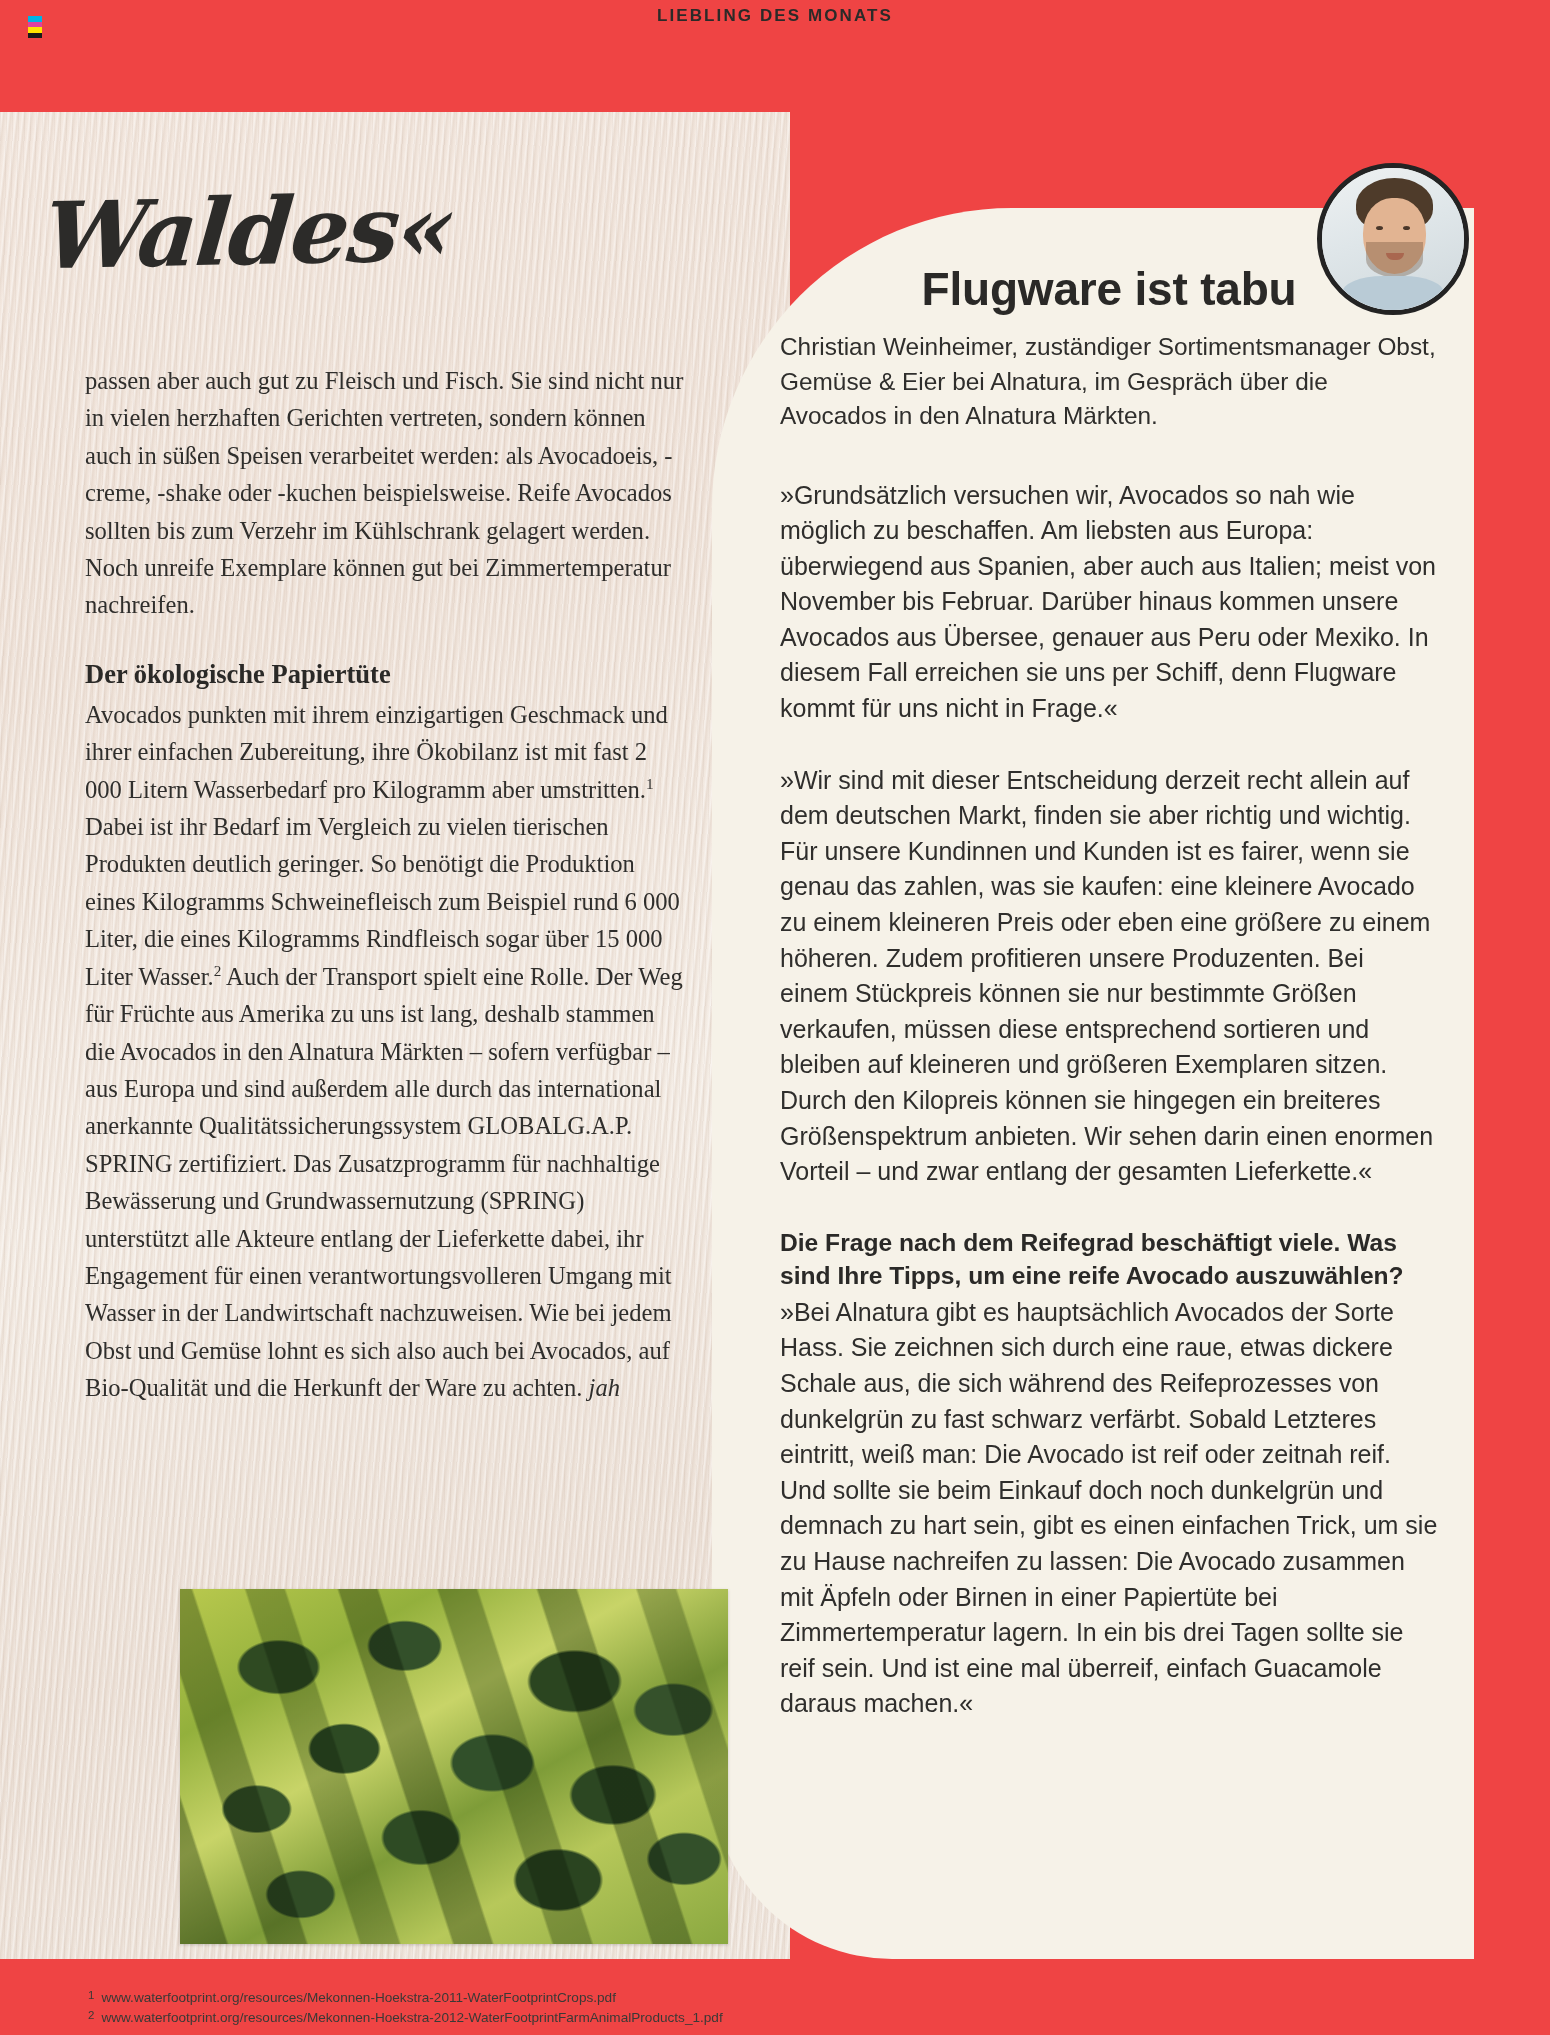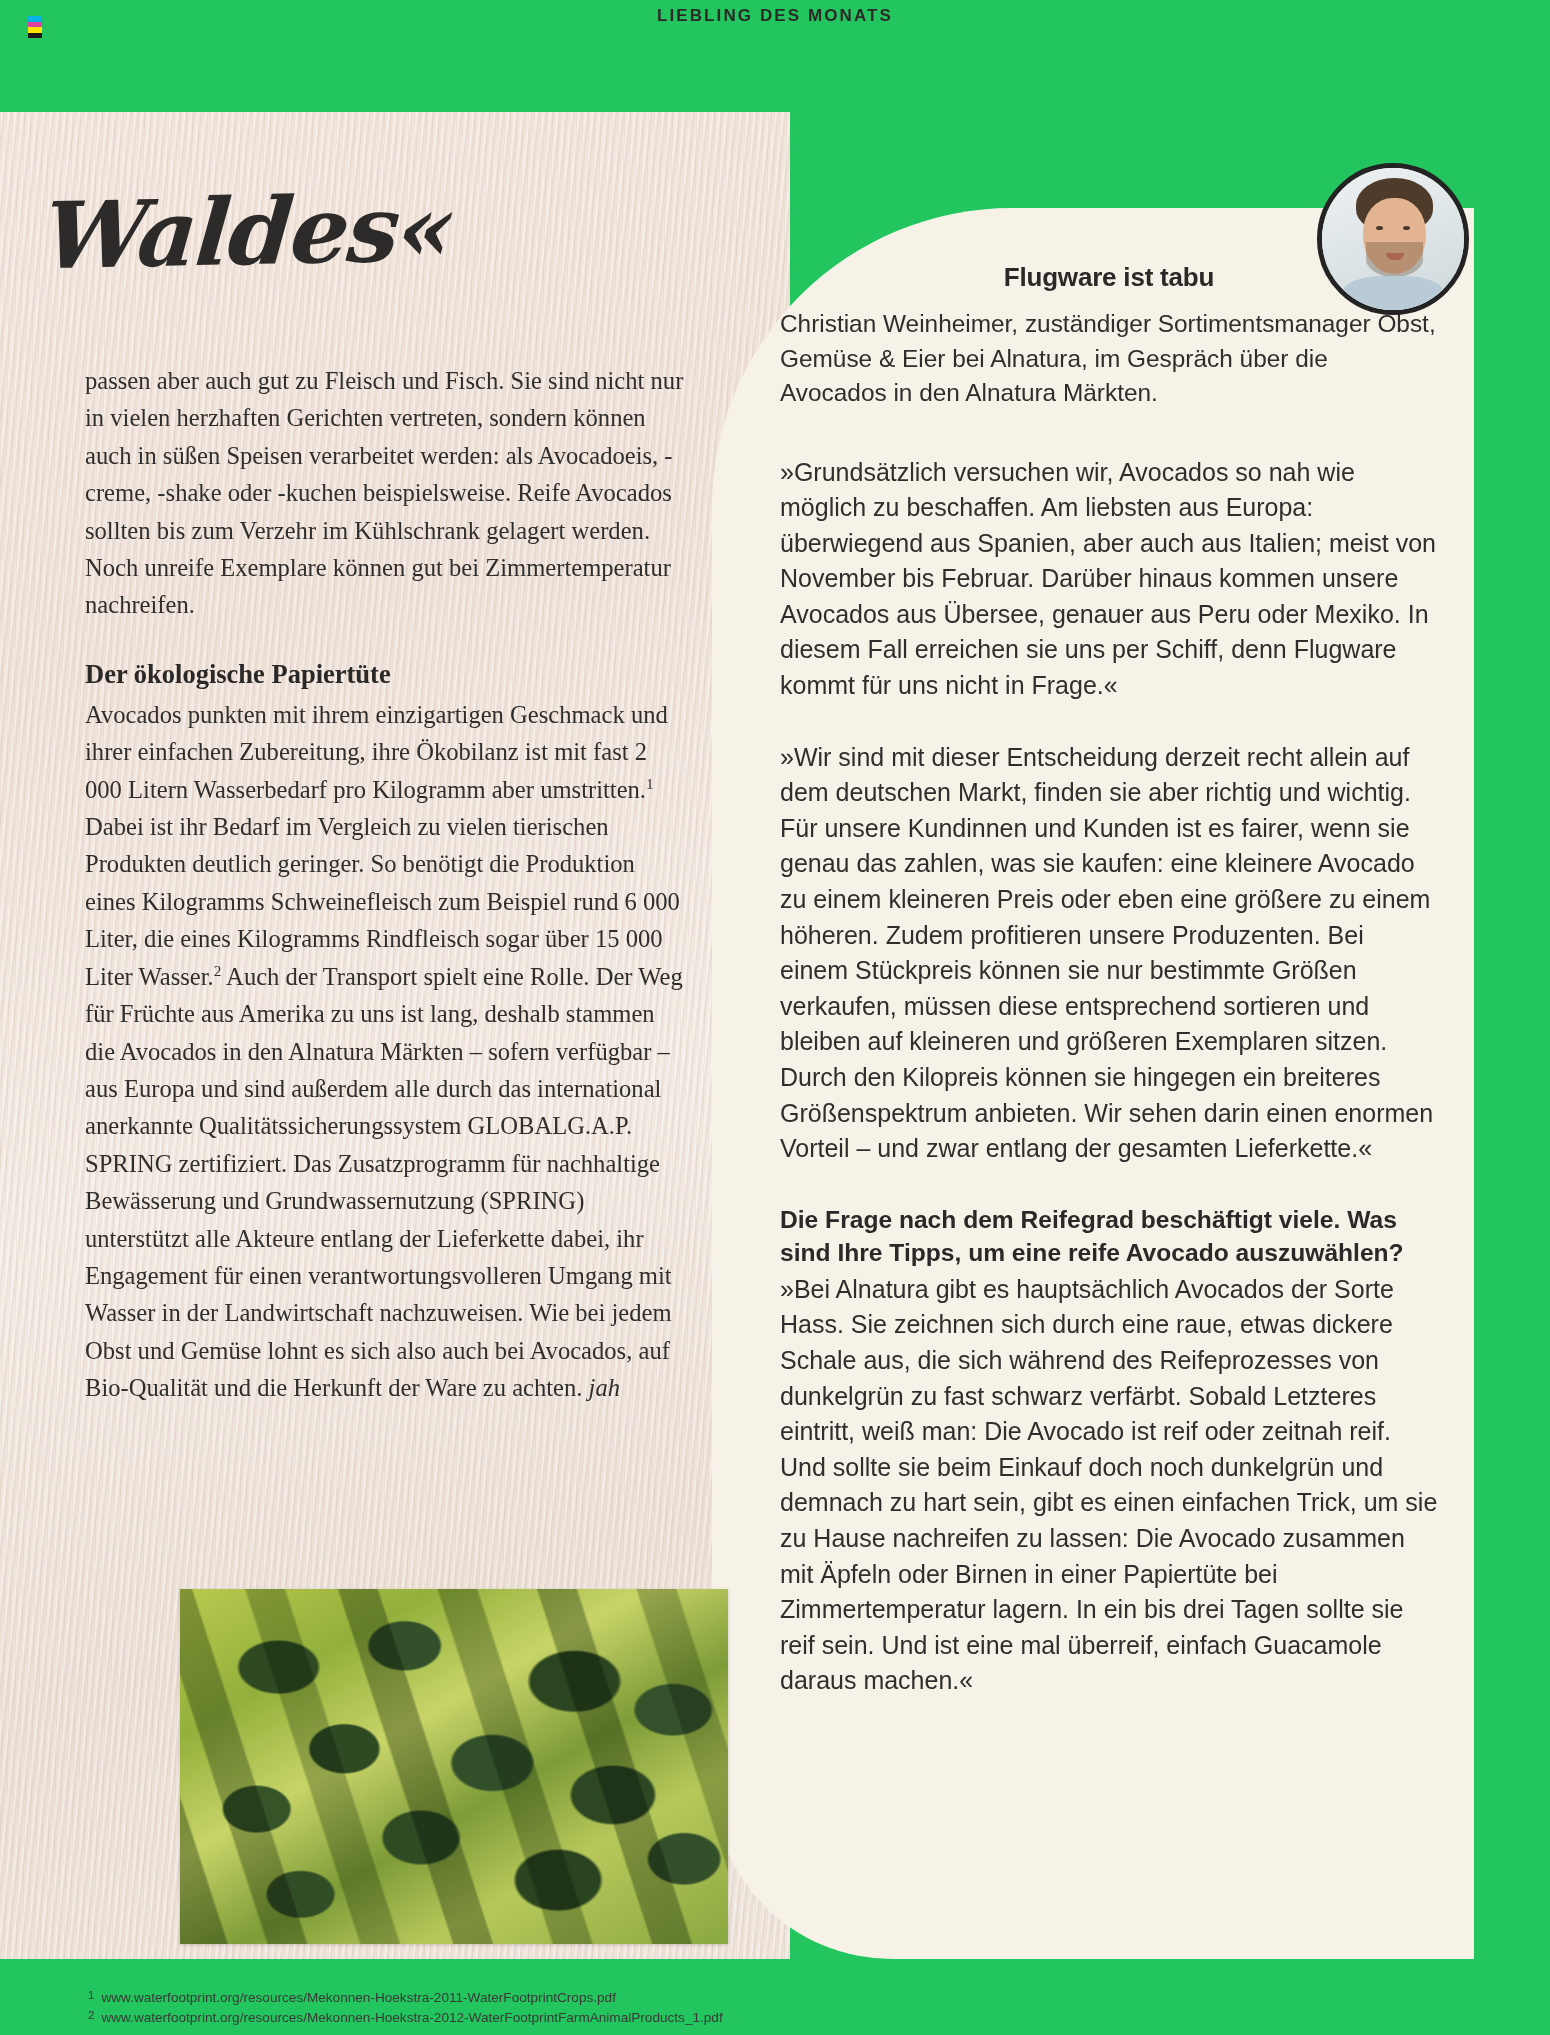--- a/index.html
+++ b/index.html
@@ -10,21 +10,21 @@
   }
   body {
     font-family: "Liberation Sans", sans-serif;
     color: #2e2d2b;
   }
   .page {
     position: relative;
     width: 1550px;
     height: 2035px;
     overflow: hidden;
-    background: #22c55e;
+    background: #ef4444;
   }
 
   
   .reg-mark {
     position: absolute;
     left: 28px;
     top: 16px;
     width: 14px;
     height: 22px;
     display: flex;
@@ -251,21 +251,21 @@
   }
 
   
   .right-col {
     position: absolute;
     left: 780px;
     top: 262px;
     width: 658px;
   }
   .interview-title {
-    font-size: 26px;
+    font-size: 46px;
     font-weight: bold;
     color: #2a2927;
     text-align: center;
     margin: 0 0 14px 0;
     letter-spacing: -0.2px;
   }
   .interview-intro {
     font-size: 24.4px;
     line-height: 34.5px;
     text-align: left;

